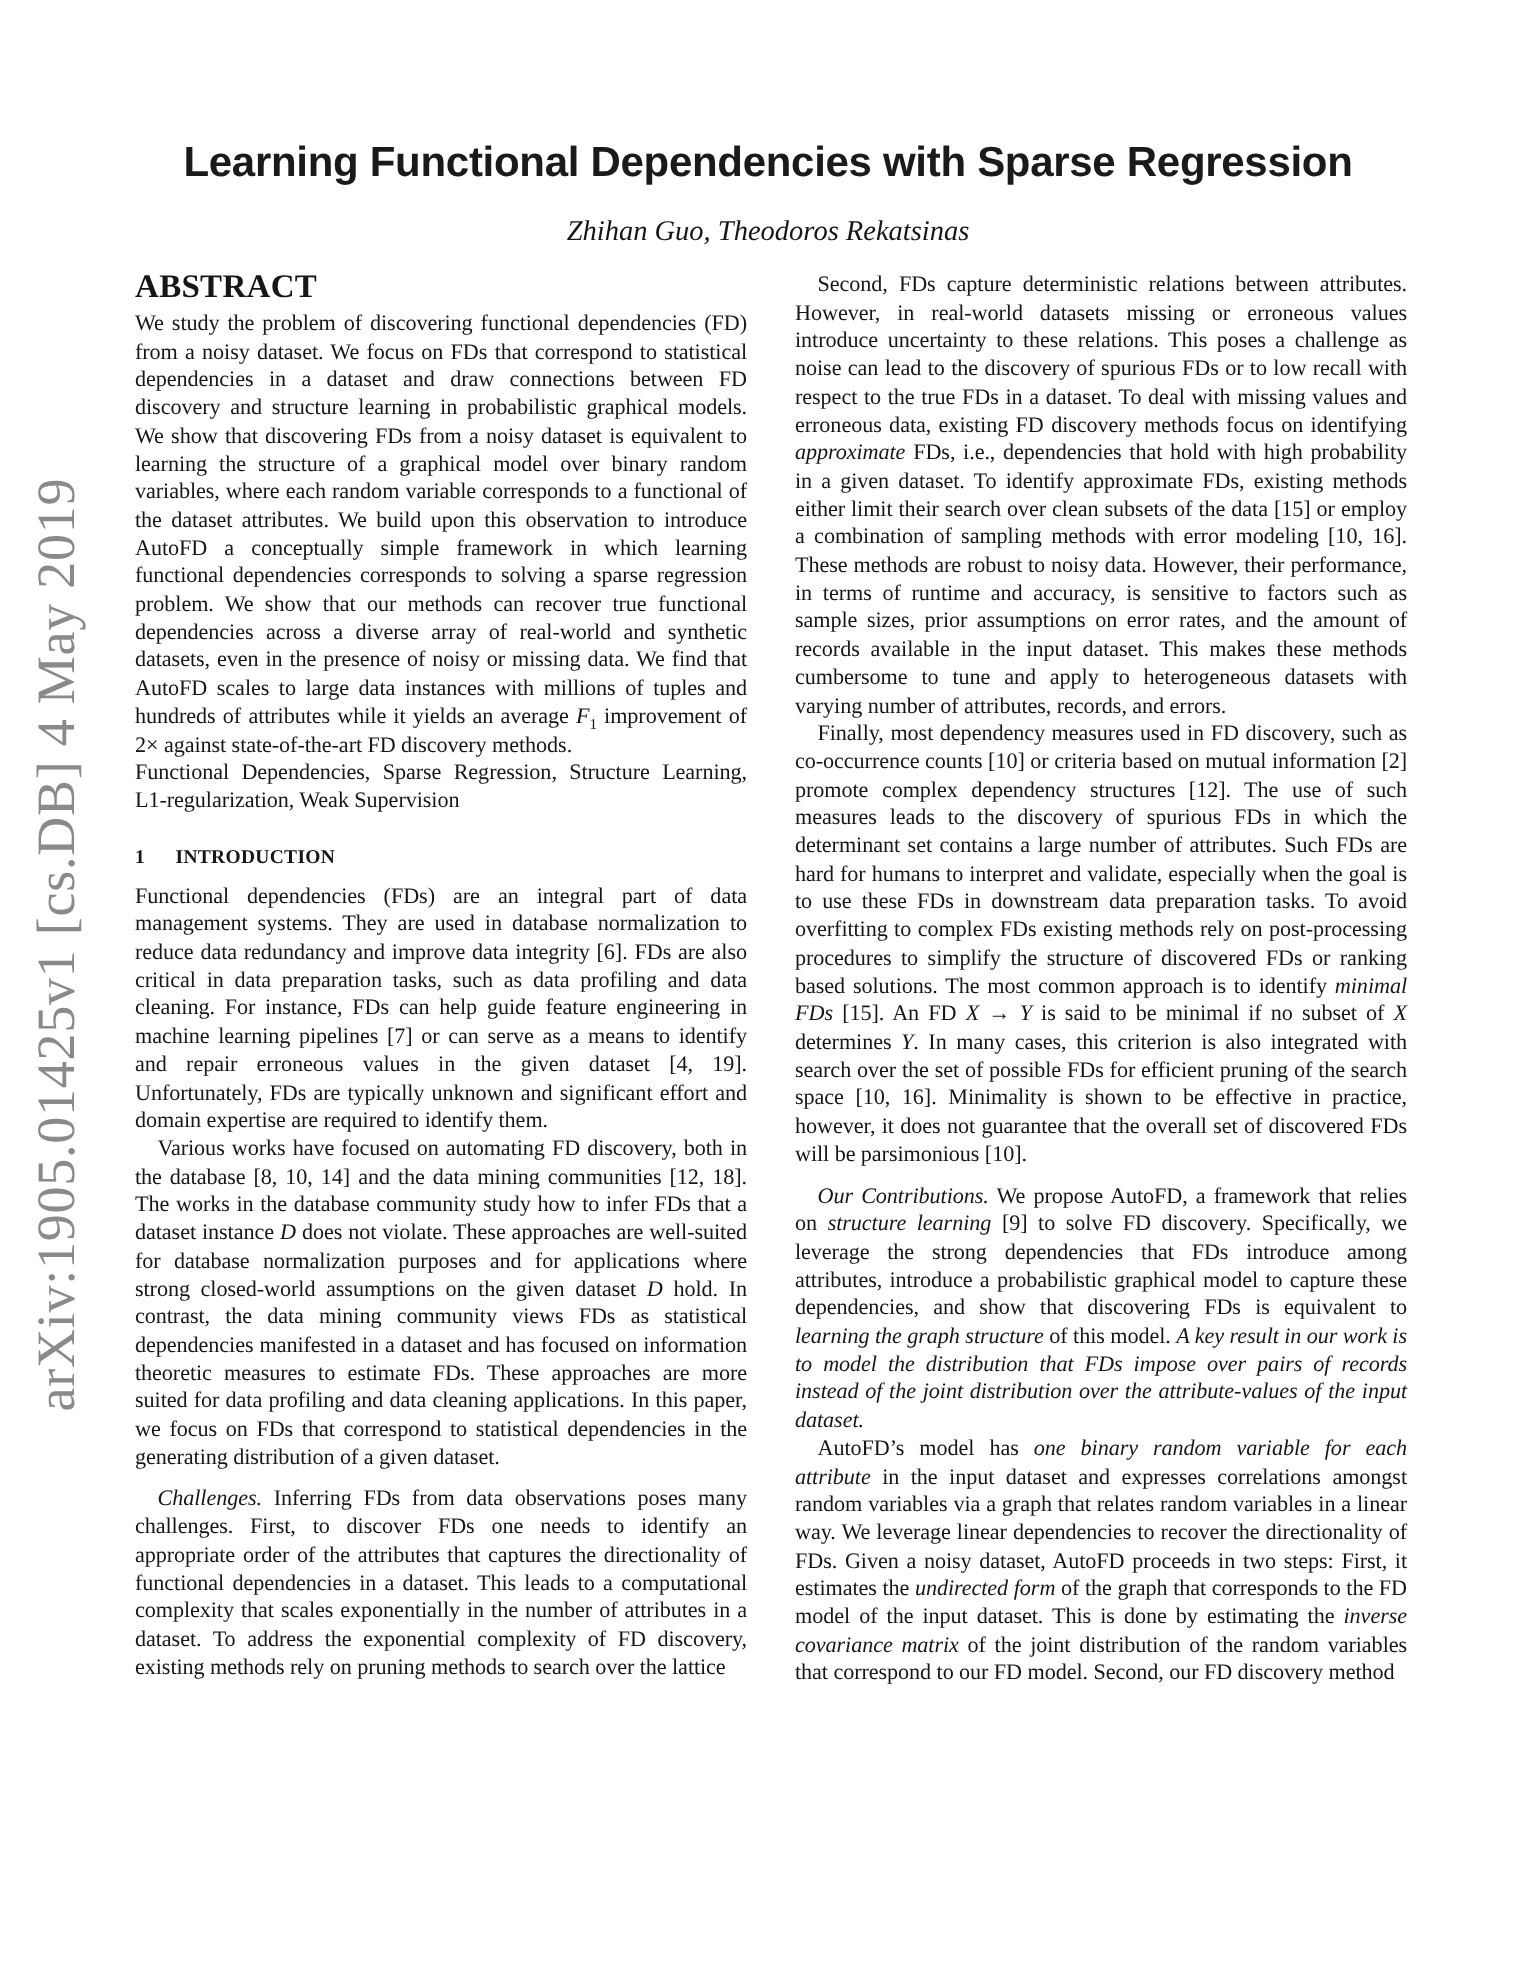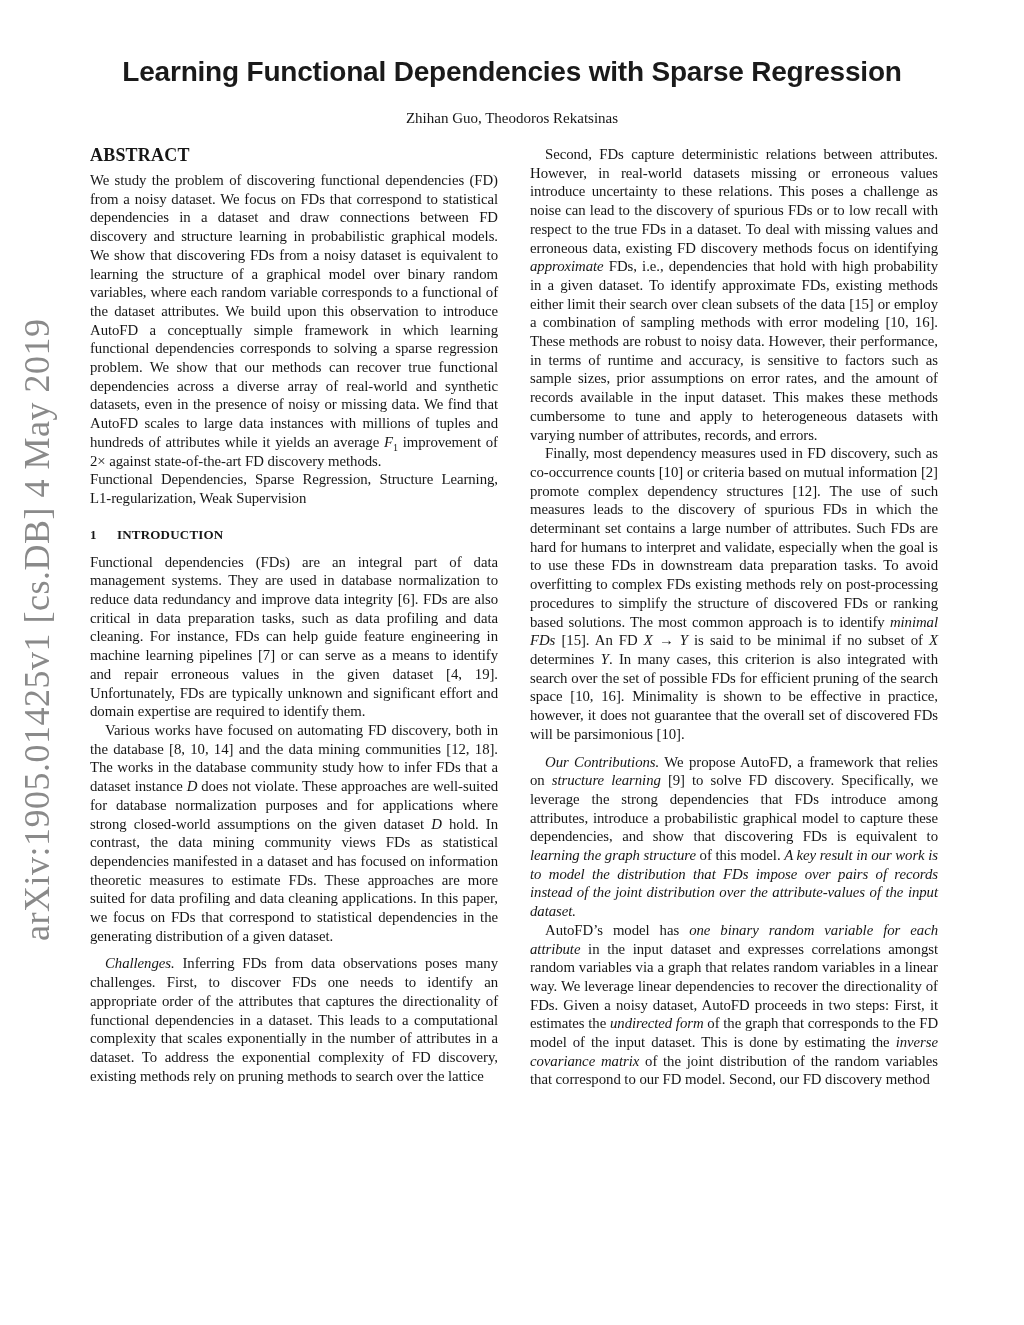--- a/index.html
+++ b/index.html
@@ -6,29 +6,29 @@
   body{
     width:1024px;height:1325px;background:#ffffff;position:relative;
     font-family:"Liberation Serif",serif;color:#161616;overflow:hidden;
   }
   .watermark{
     position:absolute;top:941px;left:16px;
     transform-origin:0 0;transform:rotate(-90deg);
     font-size:36px;color:#8a8a8a;white-space:nowrap;letter-spacing:0.5px;
     font-family:"Liberation Serif",serif;
   }
-  .header{text-align:center;padding-top:56px;}
+  .header{text-align:center;padding-top:92px;}
   .title{
     font-family:"Liberation Sans",sans-serif;font-weight:bold;
     font-size:28px;line-height:32px;margin:0;color:#1a1a1a;letter-spacing:-0.2px;
   }
-  .authors{font-size:15px;margin-top:20px;line-height:21px;}
+  .authors{font-size:19px;margin-top:20px;line-height:21px;font-style:italic;}
   .cols{display:flex;gap:32px;width:848px;margin:16px 0 0 90px;}
   .col{width:408px;}
-  .hd{font-size:18px;font-weight:bold;margin:15px 0 6px;letter-spacing:0.2px;line-height:20px;}
+  .hd{font-size:22px;font-weight:bold;margin:15px 0 6px;letter-spacing:0.2px;line-height:20px;}
   .col .hd:first-child{margin-top:0;}
   .hd.sec{margin:17px 0 8px;font-size:13px;}
   .num{display:inline-block;width:27px;}
   p{margin:0;text-align:justify;font-size:14.8px;line-height:18.7px;letter-spacing:-0.06px;}
   p.indent{text-indent:15px;}
   p.gap{margin-top:9px;}
   em{}
   sub{font-size:68%;line-height:0;}
 </style>
 </head>

